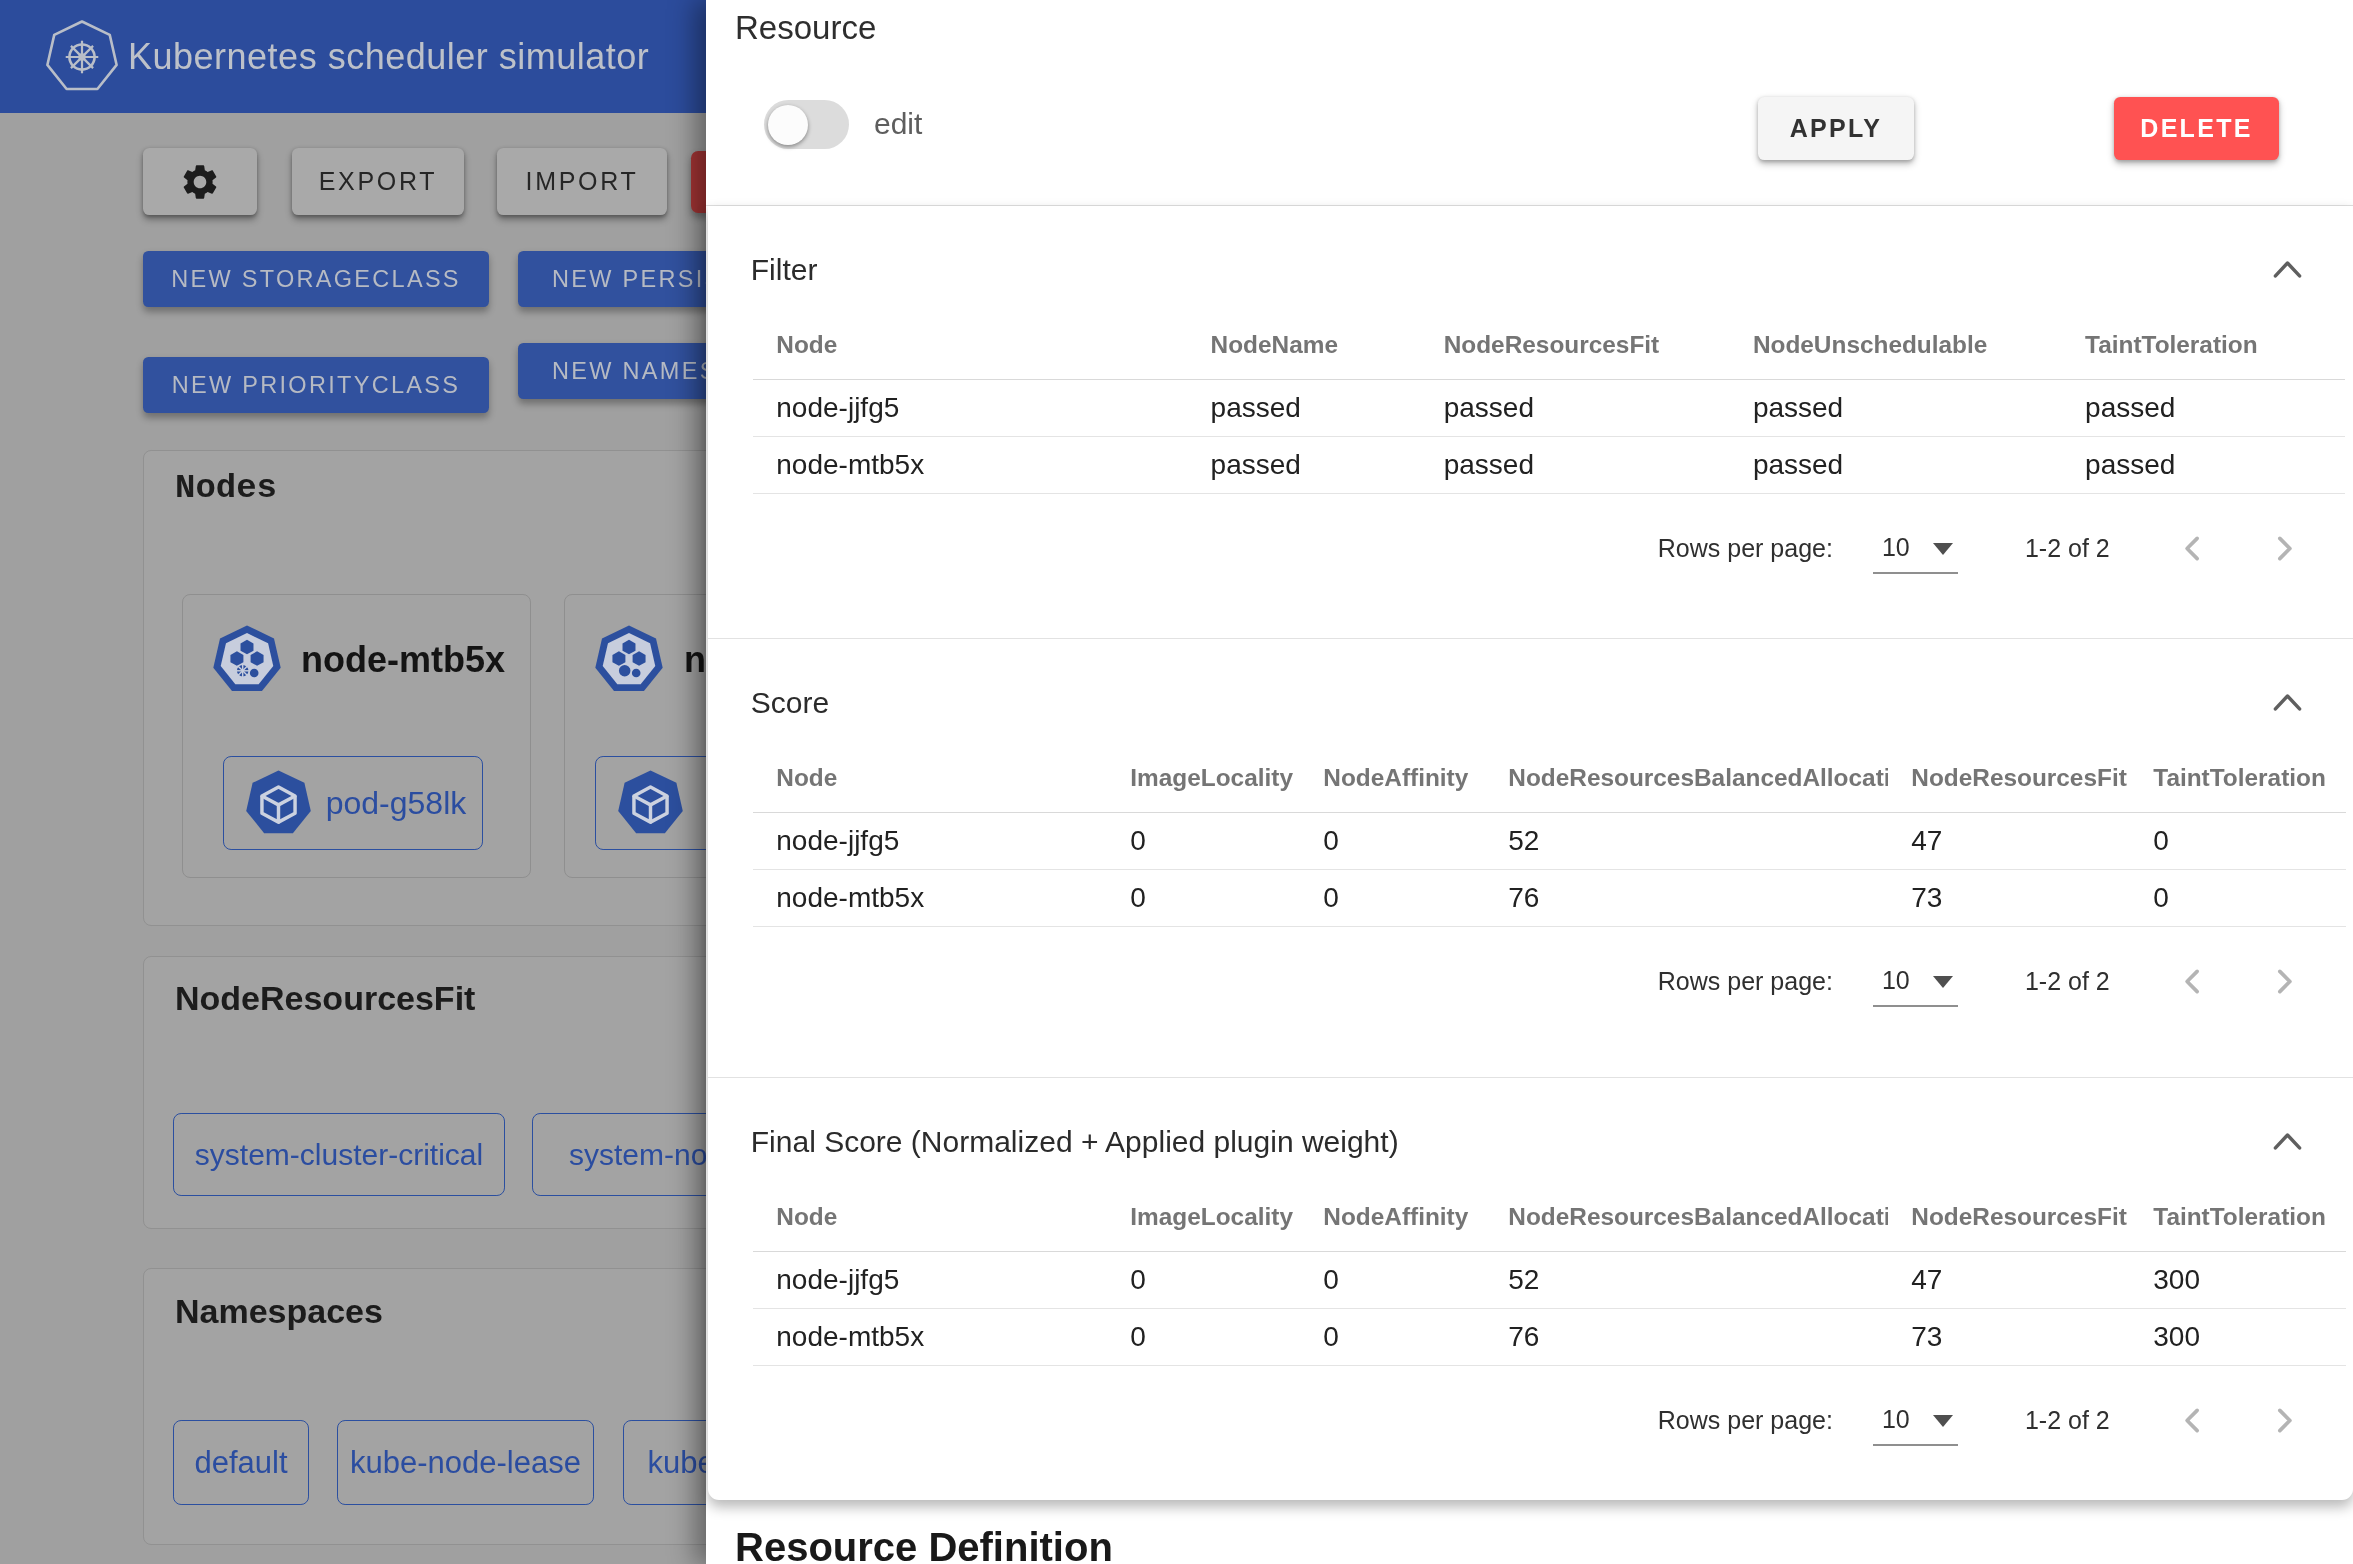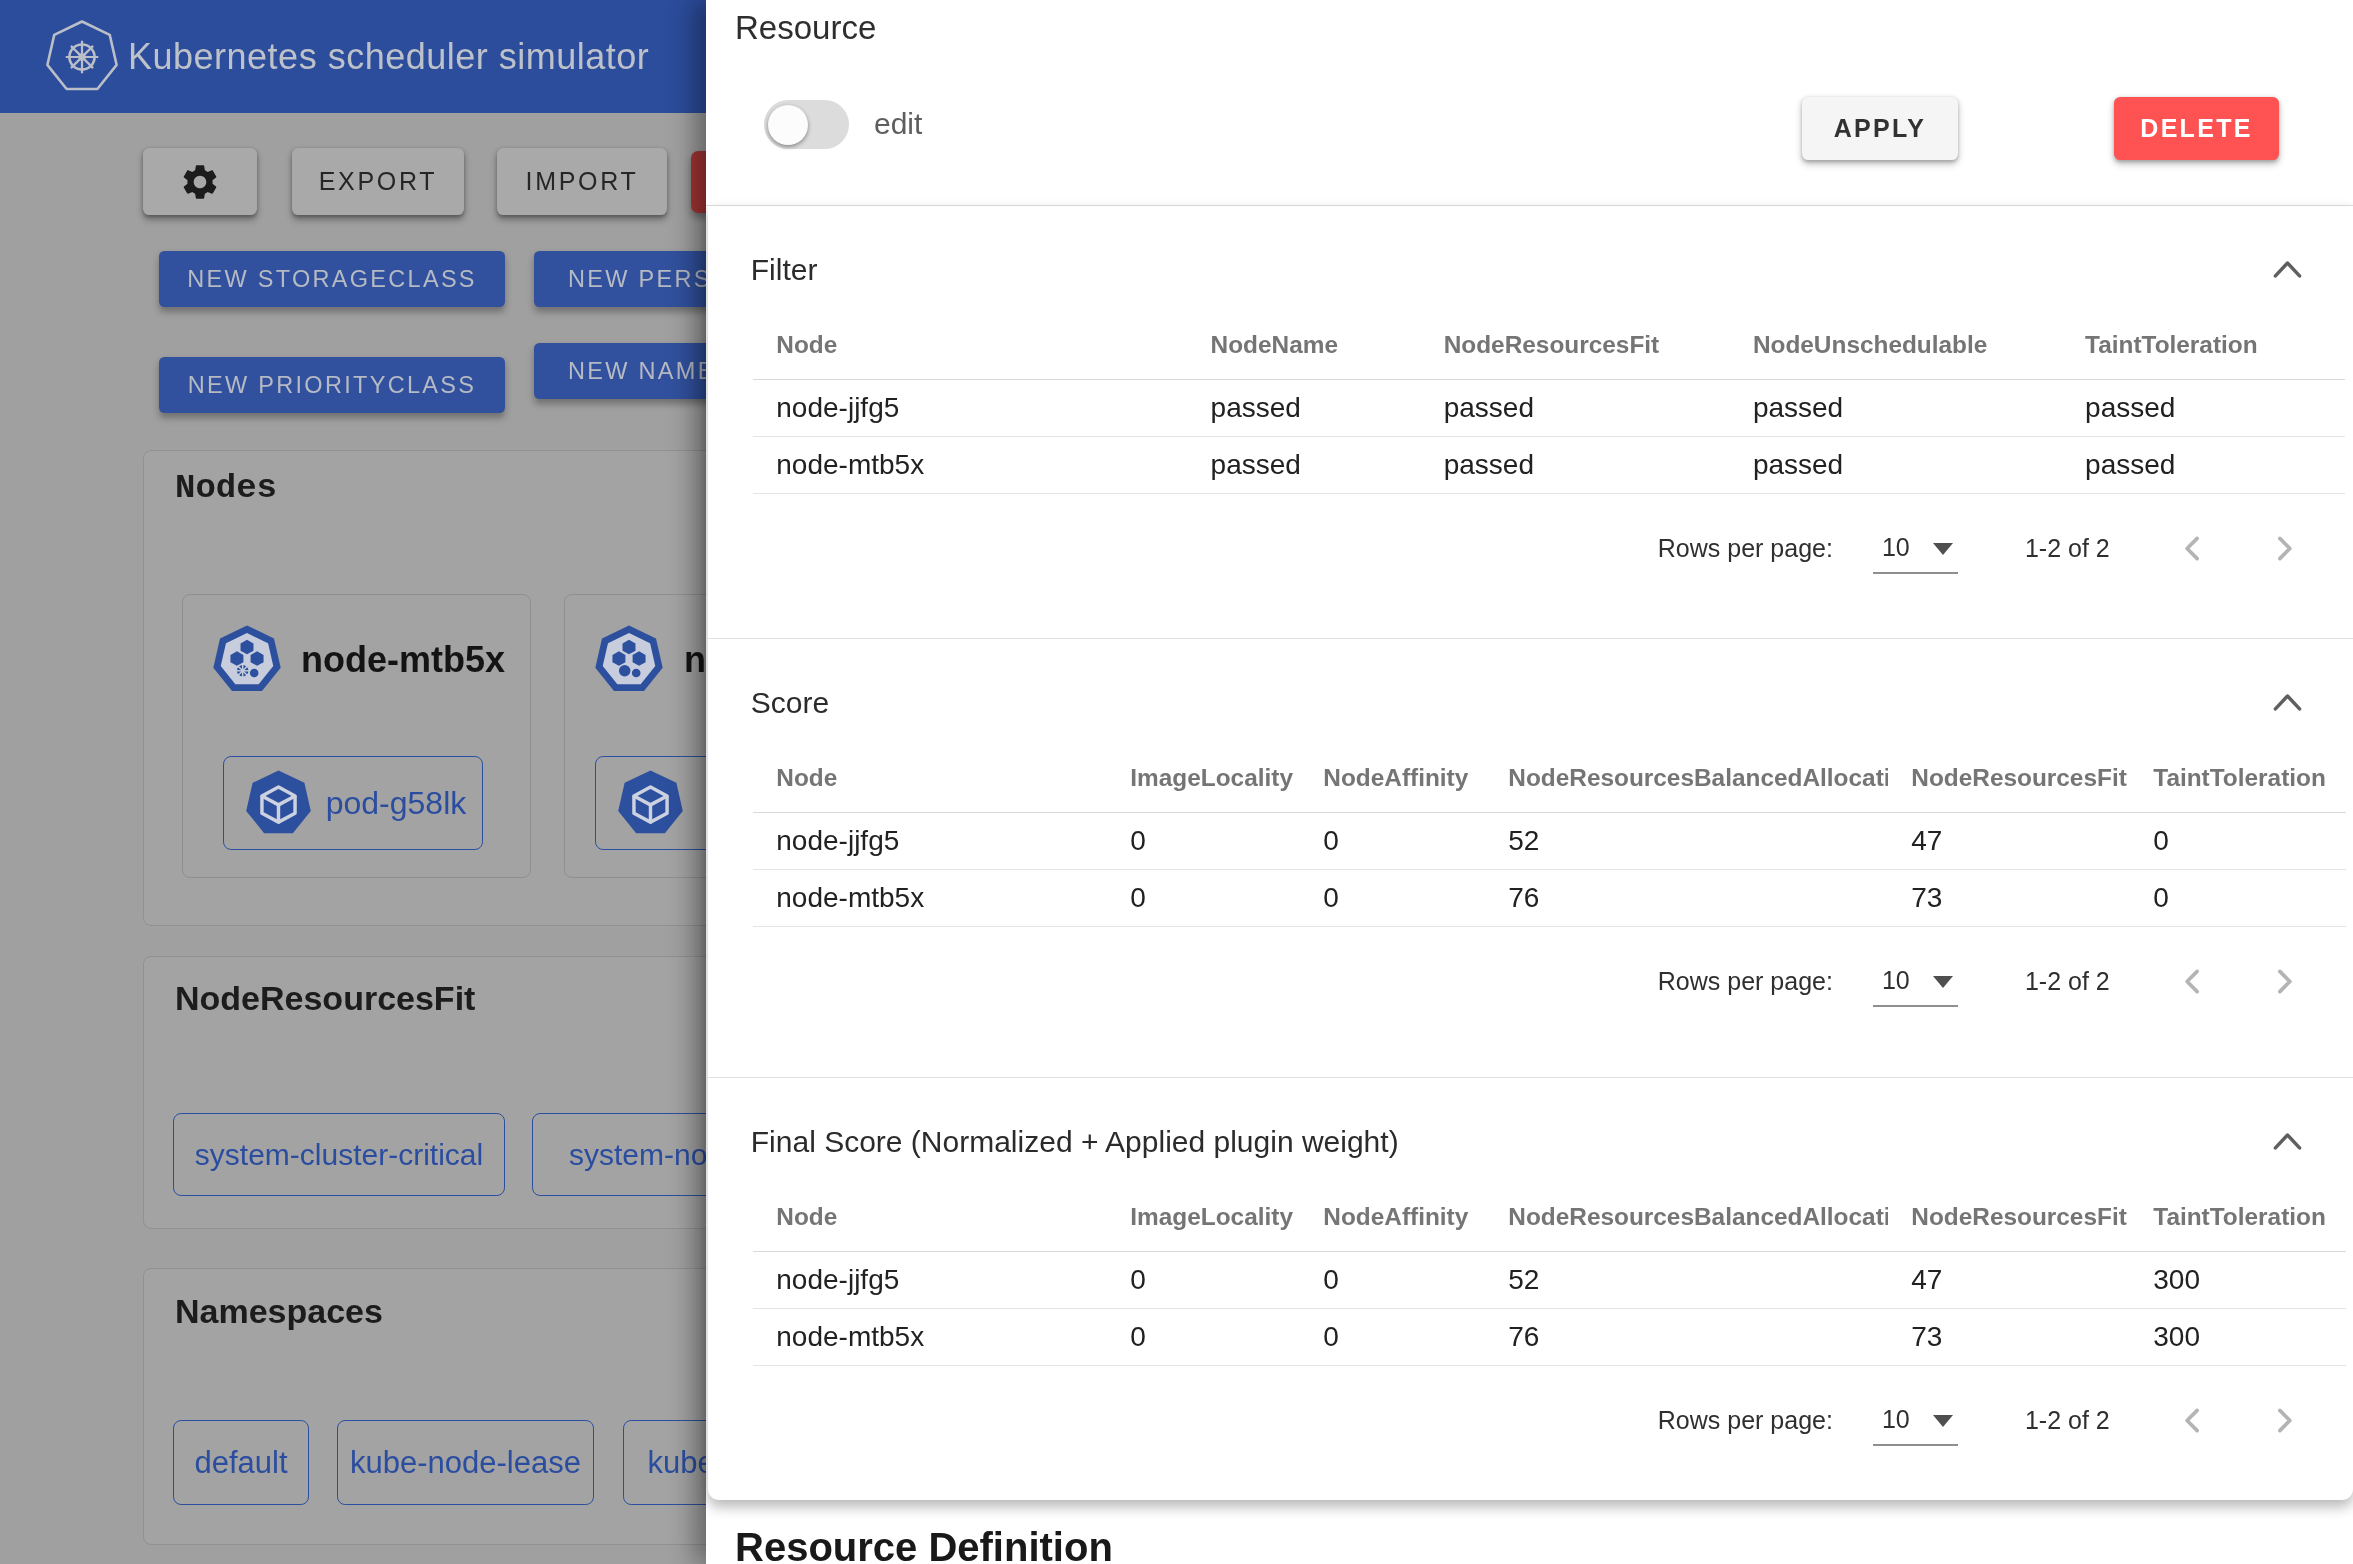--- a/index.html
+++ b/index.html
@@ -24,21 +24,21 @@
     top:148px; height:67px; background:#a9a9a9; border-radius:6.3px;
     display:flex; align-items:center; justify-content:center;
     font-size:25px; letter-spacing:2.7px; color:#262626; font-weight:500;
     box-shadow:0 4.5px 7.2px rgba(0,0,0,0.30), 0 1.8px 3.6px rgba(0,0,0,0.24);
     cursor:pointer;
   }
   .blue-btn {
     height:56px; background:#31519e; border-radius:5.4px;
     display:flex; align-items:center; justify-content:center;
     font-size:23.5px; letter-spacing:2.3px; color:#b6bac3; font-weight:500;
-    box-shadow:0 4.5px 7.2px rgba(0,0,0,0.30); white-space:nowrap; cursor:pointer;margin-left:16px;
+    box-shadow:0 4.5px 7.2px rgba(0,0,0,0.30); white-space:nowrap; cursor:pointer;
   }
   .blue-btn.left-label { justify-content:flex-start; padding-left:34px; }
 
   .panel-card {
     background:#a3a3a3; border:1.8px solid #919191; border-radius:8.1px;
   }
   .panel-title { font-size:34px; font-weight:bold; color:#1c1c1c; white-space:nowrap; }
 
   .node-card { border:1.8px solid #8f8f8f; border-radius:8.1px; }
   .node-name { font-size:36px; font-weight:bold; color:#141414; white-space:nowrap; }
@@ -67,21 +67,21 @@
   .switch .thumb { position:absolute; left:3.6px; top:4.5px; width:40px; height:40px; border-radius:50%;
     background:#fcfcfc; box-shadow:0 1.8px 4.5px rgba(0,0,0,0.4); }
   .edit-label { left:168px; top:107px; font-size:30px; color:#5e5e5e; }
 
   .apply-btn, .delete-btn {
     top:97px; height:63px; border-radius:6.3px;
     display:flex; align-items:center; justify-content:center;
     font-size:25px; font-weight:bold; letter-spacing:2.3px; cursor:pointer;
     box-shadow:0 3.6px 7.2px rgba(0,0,0,0.25), 0 1.8px 3.6px rgba(0,0,0,0.18);
   }
-  .apply-btn { left:1096px; width:156px; background:#f5f5f5; color:#323232; }
+  .apply-btn { left:1052px; width:156px; background:#f5f5f5; color:#323232; }
   .delete-btn { left:1408px; width:165px; background:#ff5252; color:#ffffff; }
 
   .scoring-card {
     position:absolute; left:1.8px; top:206px; width:1645px; height:1294px;
     background:#fff; border-radius:0 0 11px 11px;
     box-shadow:0 6.3px 12.7px rgba(0,0,0,0.28);
   }
   .panel-section { position:relative; width:100%; }
   .panel-section.divided { border-bottom:1.8px solid #e2e2e2; }
   .section-title { position:absolute; left:43px; top:47px; font-size:30px; color:#2b2b2b; white-space:nowrap; }

